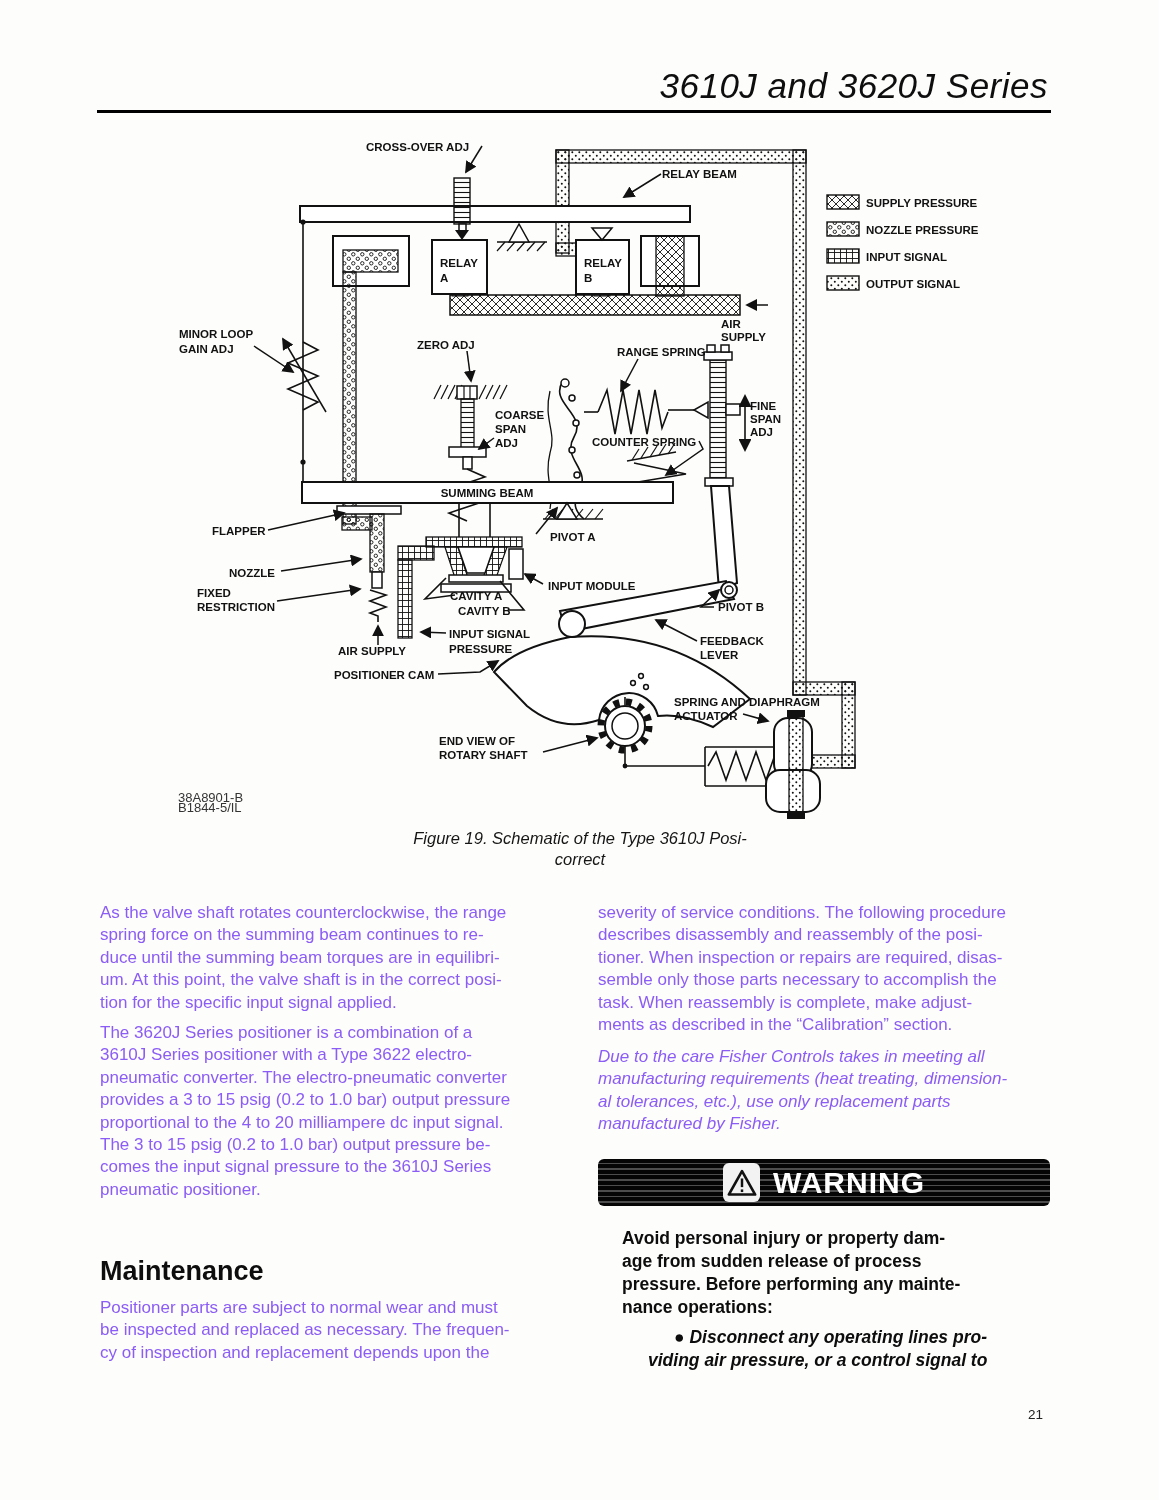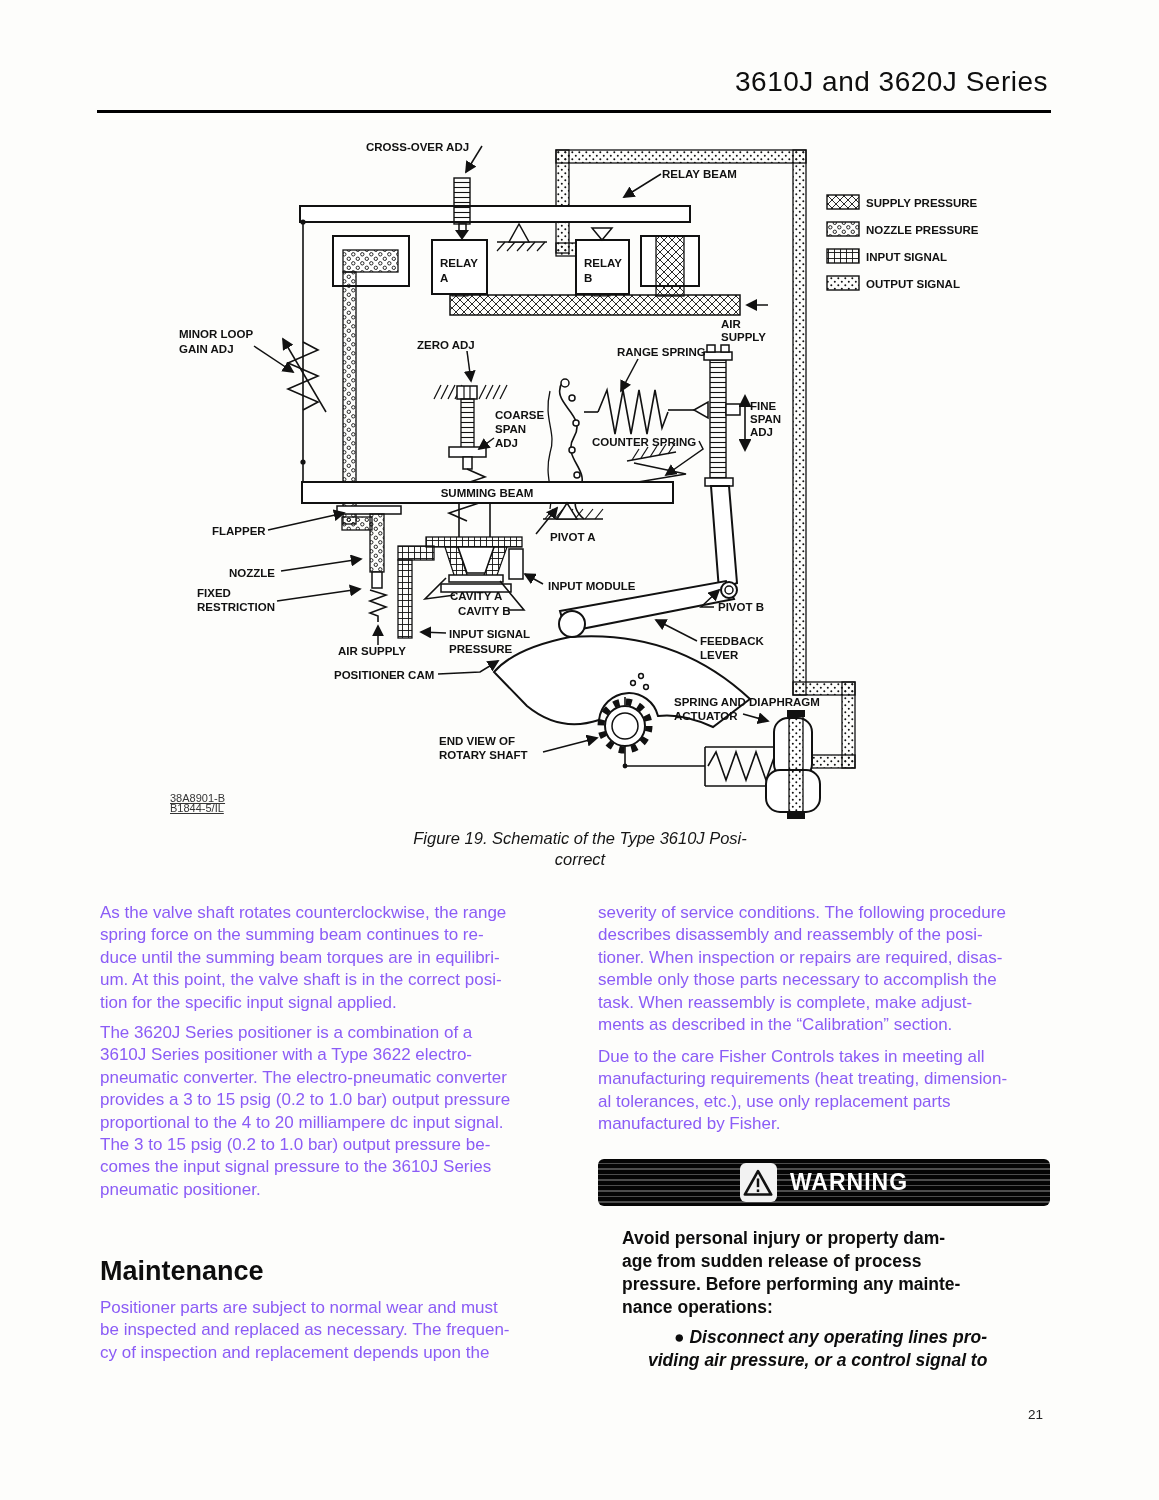--- a/index.html
+++ b/index.html
@@ -1,43 +1,43 @@
 <!DOCTYPE html>
 <html><head>
 <meta charset="utf-8">
 <style>
   html,body{margin:0;padding:0;background:#888;}
   #page{position:relative;width:1159px;height:1500px;background:#fdfdfb;margin:0 auto;
         font-family:"Liberation Sans",sans-serif;color:#161616;overflow:hidden;}
   .abs{position:absolute;}
-  #title{top:66px;right:111px;font-size:28px;font-weight:400;letter-spacing:.5px;color:#0e0e0e;}
+  #title{top:66px;right:111px;font-size:35px;font-weight:400;letter-spacing:.5px;color:#0e0e0e;font-style:italic;}
   #rule{left:97px;top:110px;width:954px;height:3px;background:#000;}
   #figsvg{left:0;top:128px;width:1159px;height:712px;}
   svg text{font-family:"Liberation Sans",sans-serif;font-weight:bold;font-size:11.5px;fill:#111;}
   svg .ctr{text-anchor:middle;}
   .box{fill:#fff;stroke:#111;stroke-width:2;}
   .thin{fill:#fff;stroke:#111;stroke-width:1.5;}
   .ln{stroke:#111;stroke-width:1.6;fill:none;}
   .ld{stroke:#111;stroke-width:1.5;fill:none;marker-end:url(#arr);}
   .hatch{stroke:#111;stroke-width:1.2;}
-  #refs{left:170px;top:793px;font-size:11px;line-height:10px;color:#343434;text-decoration:underline;}
+  #refs{left:178px;top:793px;font-size:13px;line-height:10px;color:#343434;}
   #caption{left:290px;top:828px;width:580px;text-align:center;font-style:italic;font-size:16.5px;line-height:21px;}
   .bodytxt{font-size:17px;line-height:22.4px;white-space:pre-line;color:#8b5cf6;}
   #colL1{left:100px;top:902px;width:470px;}
   #colL2{left:100px;top:1022px;width:470px;}
   #maintH{left:100px;top:1256px;font-size:27px;font-weight:bold;color:#0d0d0d;}
   #maintP{left:100px;top:1297px;width:470px;}
   #colR1{left:598px;top:902px;width:470px;}
-  #colR2{left:598px;top:1046px;width:470px;}
+  #colR2{left:598px;top:1046px;width:470px;font-style:italic;}
   #warnBanner{left:598px;top:1159px;width:452px;height:47px;border-radius:6px;
       background:repeating-linear-gradient(180deg,#050505 0 4px,#4d4d4d 4px 5.5px);
       display:flex;align-items:center;justify-content:center;}
   #warnIcon{width:37px;height:39px;background:#f2f2f2;border-radius:6px;margin-right:13px;
       display:flex;align-items:center;justify-content:center;}
-  #warnTitle{color:#fff;font-size:23px;font-weight:bold;letter-spacing:1px;}
+  #warnTitle{color:#fff;font-size:30px;font-weight:bold;letter-spacing:1px;}
   .warntxt{font-size:17.5px;line-height:23px;font-weight:bold;white-space:pre-line;color:#0d0d0d;}
   #warnP1{left:622px;top:1227px;width:400px;}
   #warnP2{left:648px;top:1326px;width:400px;text-indent:26px;font-style:italic;}
   #pagenum{left:1028px;top:1407px;font-size:13.5px;color:#222;}
 </style>
 </head>
 <body>
 
 <div id="page">
 

